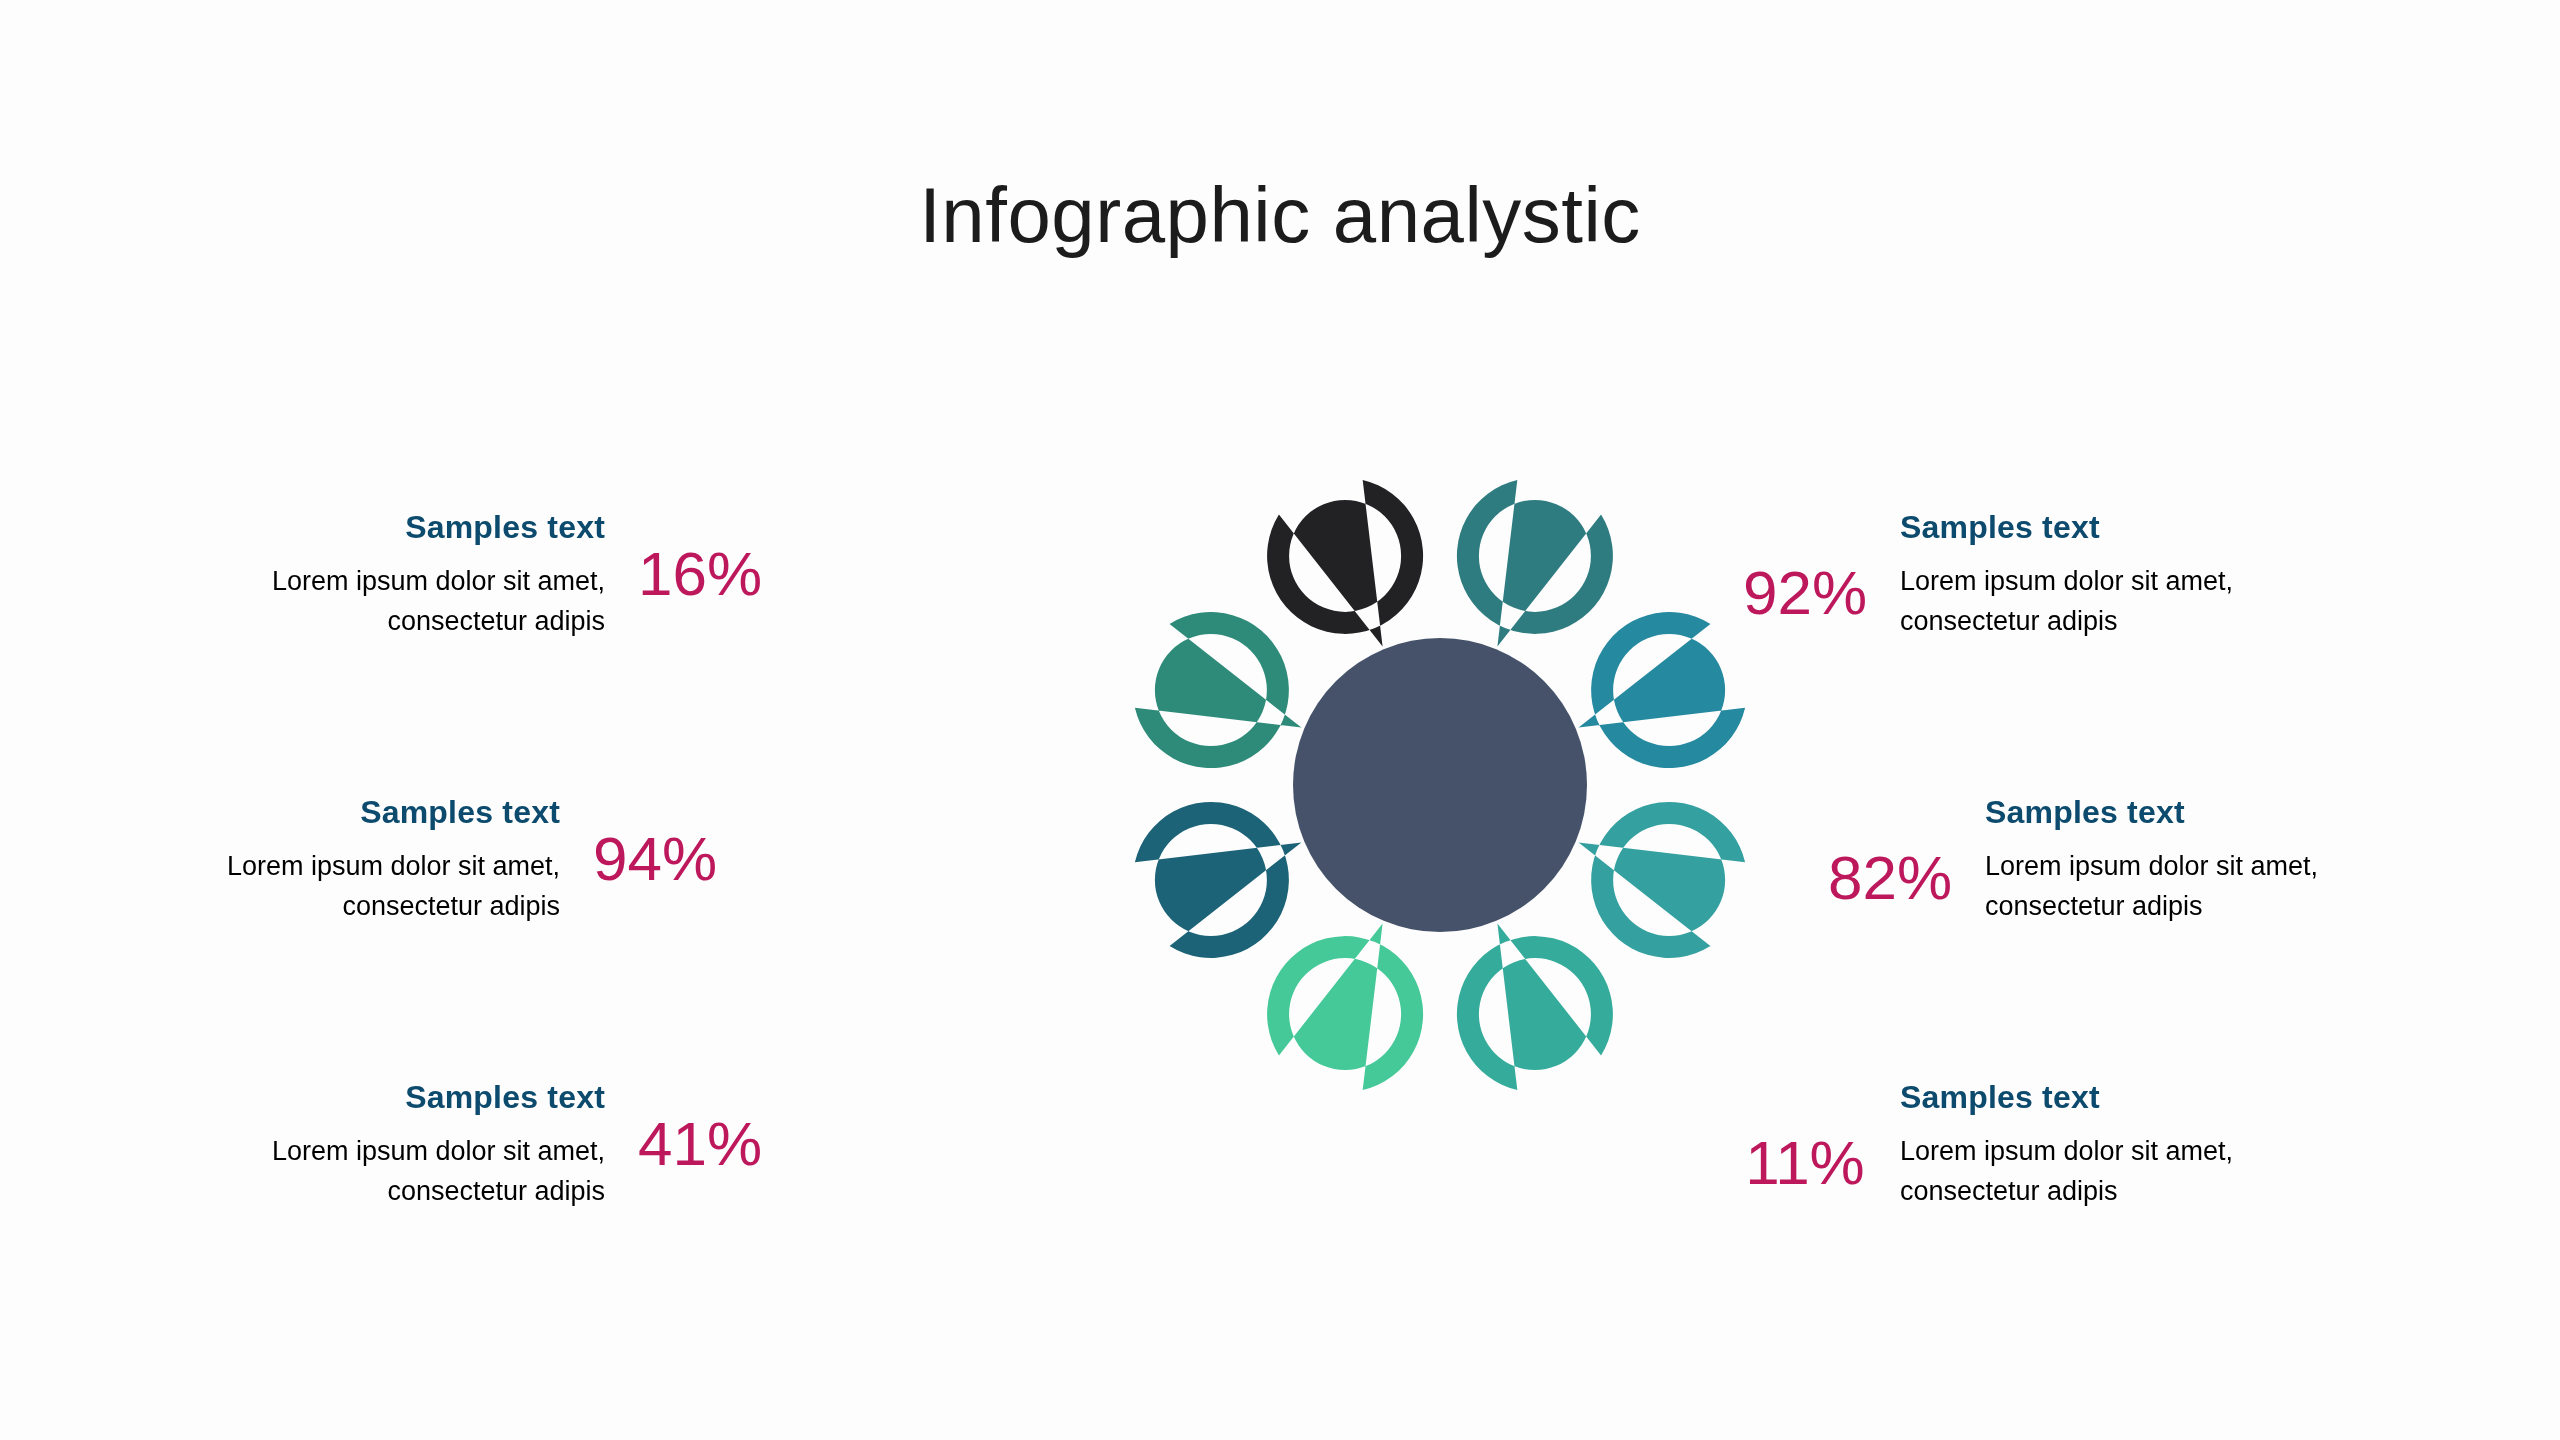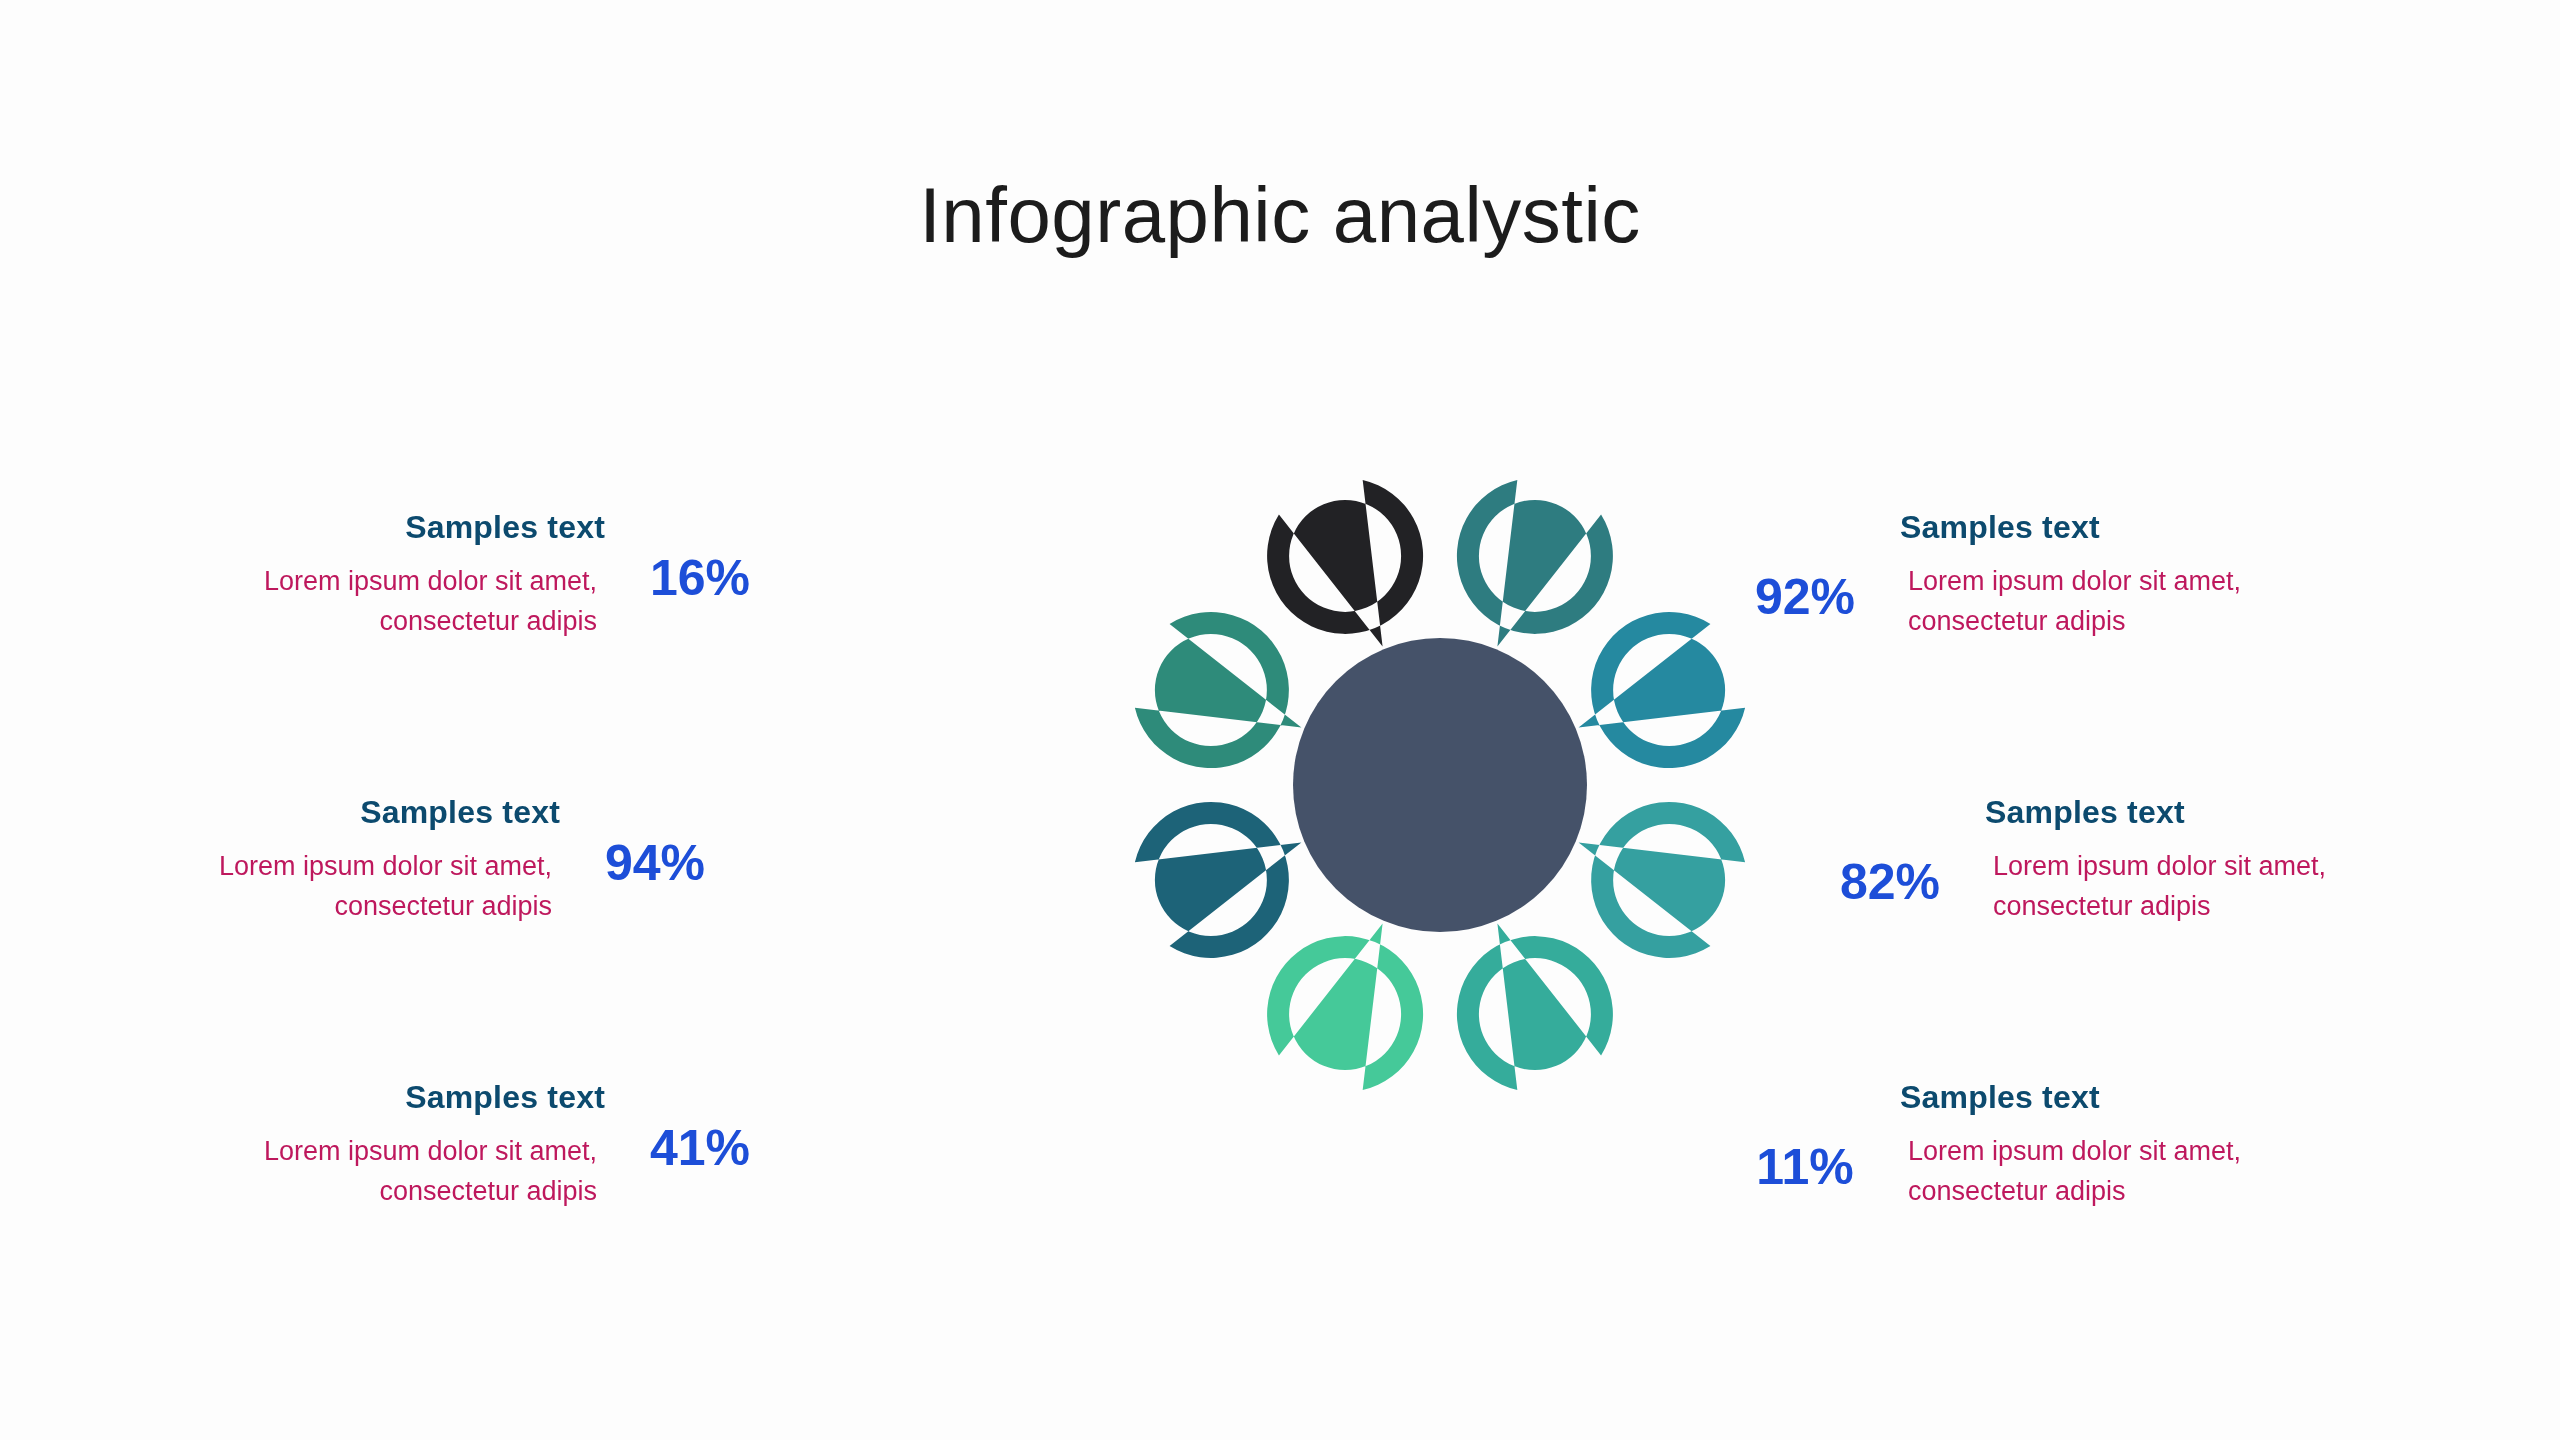--- a/index.html
+++ b/index.html
@@ -74,28 +74,28 @@
     font-size: 32px;
     font-weight: 700;
     color: #0c4a6e;
     letter-spacing: 0.2px;
     line-height: 1.2;
     margin: 0 0 16px 0;
   }
   .item-desc {
     font-size: 27px;
     font-weight: 400;
-    color: #be185d;
+    color: #000000;
     line-height: 1.45;
-    margin: 8px;
+    margin: 0;
   }
   .item-pct {
-    font-size: 50px;
-    font-weight: 700;
-    color: #1d4ed8;
+    font-size: 62px;
+    font-weight: 400;
+    color: #be185d;
     letter-spacing: 0px;
     line-height: 1;
     white-space: nowrap;
     width: 190px;
   }
   .item-left .item-pct  { text-align: center; }
   .item-right .item-pct { text-align: center; margin-top: 37px; }
 
   
   .pos-l1 { left: 175px; top: 508px;  }

